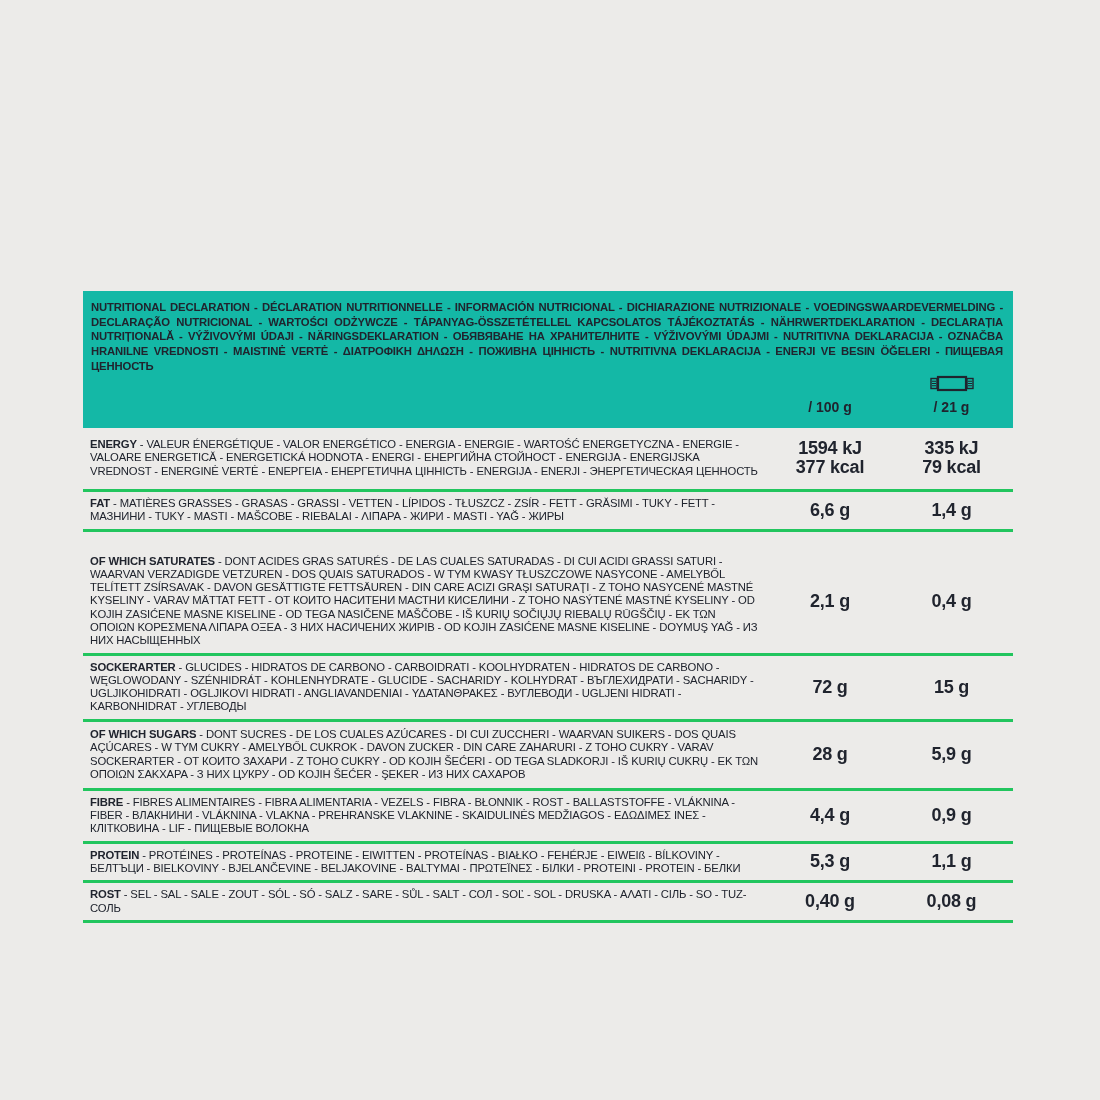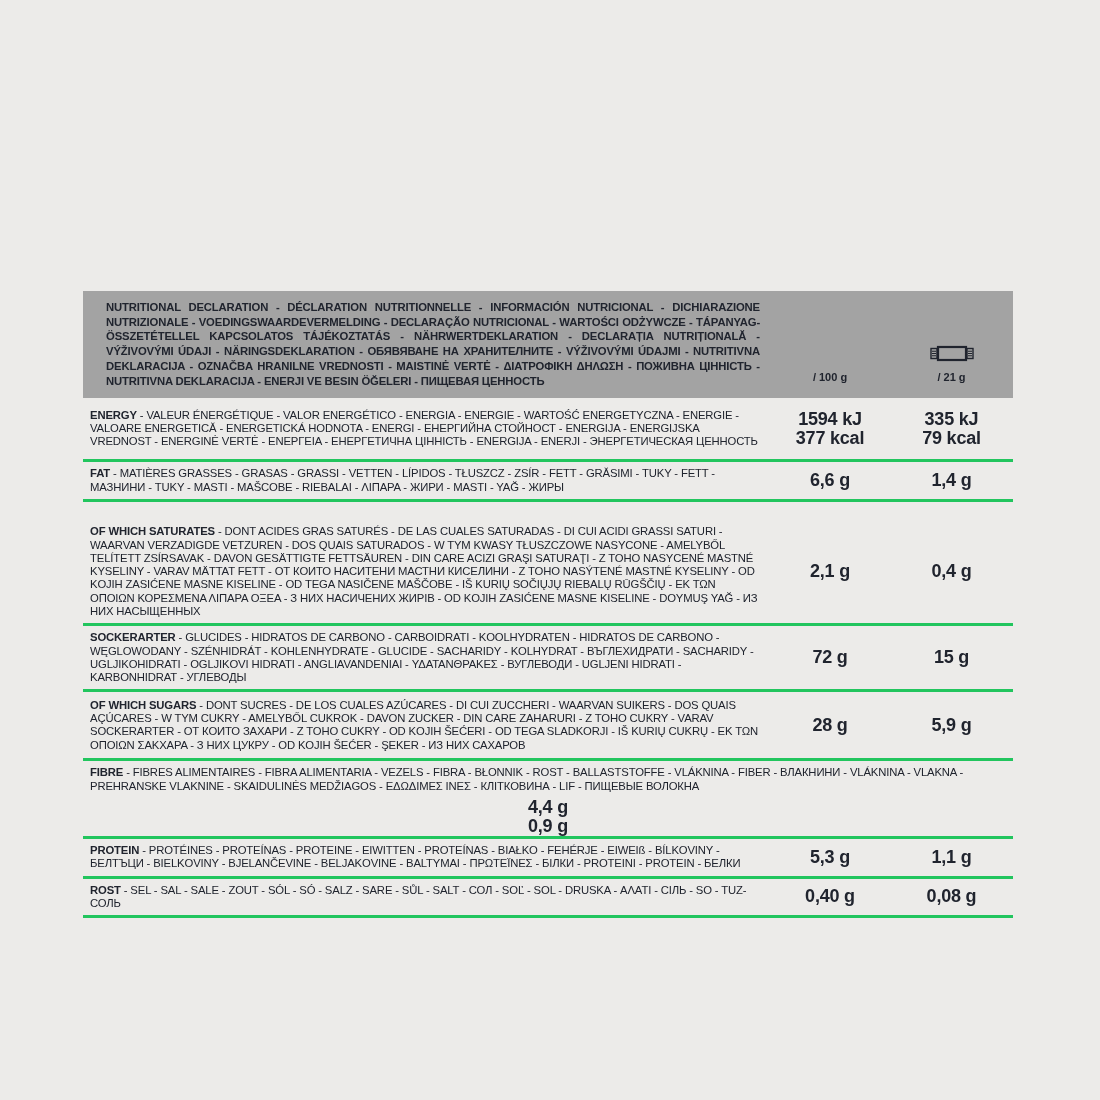--- a/index.html
+++ b/index.html
@@ -8,52 +8,53 @@
     background:#ECEBE9;
     font-family:"Liberation Sans",sans-serif;
     color:#20242E;
     -webkit-font-smoothing:antialiased;
   }
   .nutrition-table{
     position:absolute;left:83px;top:291px;width:930px;
   }
   
   .band{
-    background:#a3a3a3;
+    background:#14b8a6;
     display:flex;align-items:flex-end;
     box-sizing:border-box;
     min-height:92px;
-    padding:9px 0 10px 23px;
+    padding:9px 0 10px 8px;
+    flex-direction:column;
   }
   .band-title{
     flex:1;
     font-weight:bold;
     font-size:11.3px;line-height:14.7px;
     letter-spacing:-0.15px;
     text-align:justify;
     padding-right:10px;
   }
   .band-cols{display:flex;align-items:flex-end;}
   .colh{
     width:120px;display:flex;flex-direction:column;
     align-items:center;justify-content:flex-end;
-    font-weight:bold;font-size:11px;line-height:18px;
+    font-weight:bold;font-size:14px;line-height:18px;
     padding-bottom:2px;
   }
   .colh.c21{width:123px;}
   .bar-icon{display:block;margin-bottom:5px;line-height:0;}
   
   .rows{width:100%;}
   .row{display:flex;align-items:center;border-bottom:3px solid #22c55e;box-sizing:border-box;}
   .row:nth-child(1){min-height:64px;}
   .row:nth-child(2){min-height:40px;}
   .row:nth-child(3){min-height:98px;margin-top:18px;}
   .row:nth-child(4){min-height:53px;}
   .row:nth-child(5){min-height:69px;}
-  .row:nth-child(6){min-height:39px;flex-direction:column;}
+  .row:nth-child(6){min-height:39px;}
   .row:nth-child(7){min-height:39px;}
   .row:nth-child(8){min-height:25px;}
   .cell.label{
     flex:1;
     padding:5px 10px 5px 7px;
     font-size:11.3px;line-height:13.3px;
     letter-spacing:-0.15px;
     display:flex;align-items:center;
   }
   .cell.label p{margin:0;}

